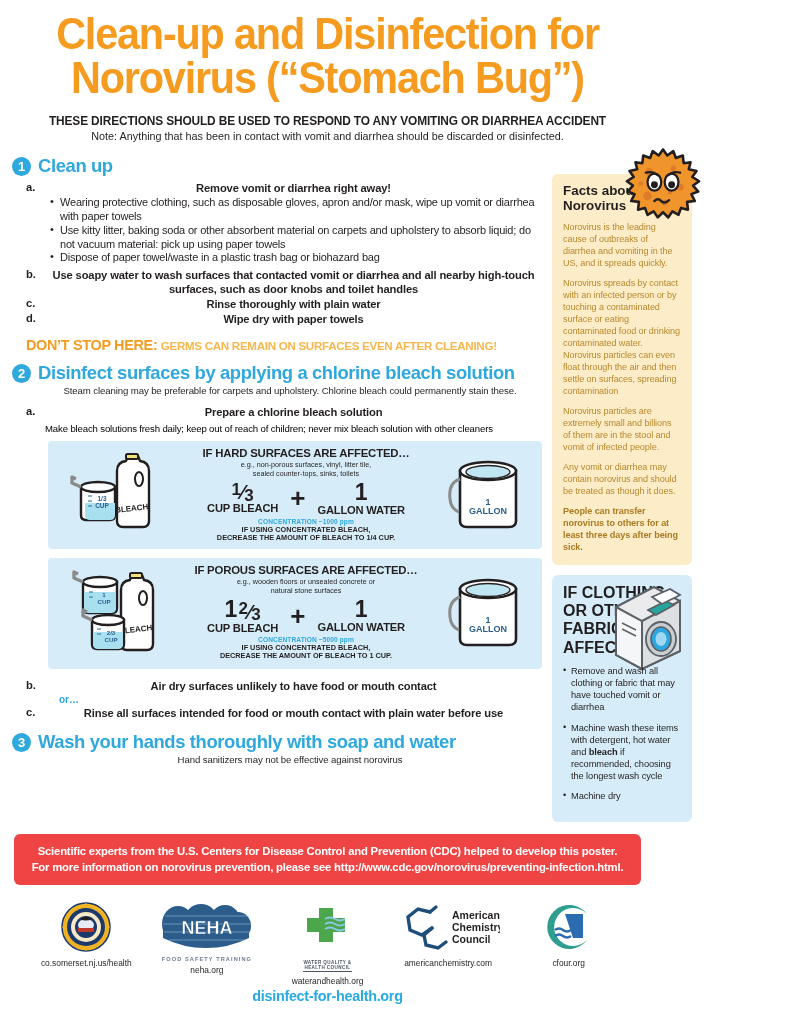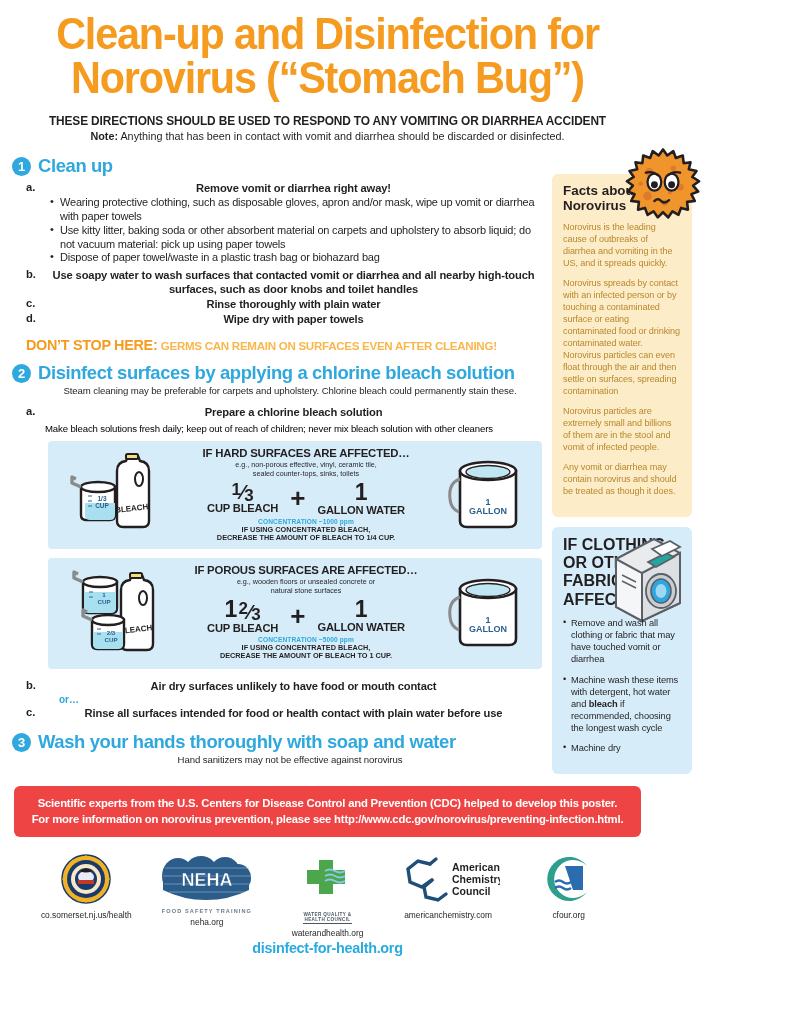--- a/index.html
+++ b/index.html
@@ -29,21 +29,21 @@
     font-weight: bold;
     color: #231f20;
     letter-spacing: -0.15px;
     transform: scaleX(0.96);
   }
   .note-line {
     font-size: 10.8px;
     color: #231f20;
     margin-top: 2px;
   }
-  .note-line b { font-weight: bold; text-align: center; }
+  .note-line b { font-weight: normal; text-align: center; }
 
   
   .cols { display: flex; padding: 8px 12px 0 12px; gap: 10px; }
   .left-col { width: 560px; }
   .right-col { width: 200px; }
 
   
   .step { display: flex; align-items: flex-start; gap: 7px; margin-top: 6px; }
   .step-num {
     width: 19px; height: 19px; border-radius: 50%;
@@ -268,21 +268,21 @@
               <line x1="29" y1="43" x2="33" y2="43"></line>
                 <line x1="29" y1="48" x2="33" y2="48"></line>
                 <line x1="29" y1="53" x2="33" y2="53"></line>
             </g>
             <text x="43" y="48" font-family="'Liberation Sans',sans-serif" font-size="6.5" font-weight="bold" fill="#2a5f8f" text-anchor="middle">1/3</text>
             <text x="43" y="55" font-family="'Liberation Sans',sans-serif" font-size="6.5" font-weight="bold" fill="#2a5f8f" text-anchor="middle">CUP</text>
           </svg>
         </div>
         <div class="recipe-mid">
           <div class="recipe-head">IF HARD SURFACES ARE AFFECTED…</div>
-          <div class="recipe-eg" style="white-space:pre-line">e.g., non-porous effective, vinyl, ceramic tile,
+          <div class="recipe-eg" style="white-space:pre-line">e.g., non-porous surfaces, vinyl, litter tile,
 sealed counter-tops, sinks, toilets</div>
           <div class="recipe-eq">
             <div class="amount">
               <div class="amt-num">
                 <span class="frac">
                   <span class="num">1</span>
                     <span class="bar">⁄</span>
                     <span class="den">3</span>
                 </span>
               </div>
@@ -380,21 +380,21 @@
       </div>
 
       <div class="items" style="margin-top:10px">
         <div class="item">
           <div class="item-letter">b.</div>
           <div class="item-text" style="flex:1">Air dry surfaces unlikely to have food or mouth contact</div>
         </div>
         <div class="or-text">or…</div>
         <div class="item" style="margin-top:1px">
           <div class="item-letter">c.</div>
-          <div class="item-text" style="flex:1">Rinse all surfaces intended for food or health contact with plain water before use</div>
+          <div class="item-text" style="flex:1">Rinse all surfaces intended for food or mouth contact with plain water before use</div>
         </div>
       </div>
 
       <div class="step" style="margin-top:12px">
         <div class="step-num">3</div>
         <div class="step-title">Wash your hands thoroughly with soap and water</div>
       </div>
       <div class="step-sub">Hand sanitizers may not be effective against norovirus</div>
     </div>
 
@@ -421,20 +421,21 @@
           </g>
         </svg>
         <h3>
           <span>Facts about</span><br>
           <span>Norovirus</span>
         </h3>
         <p>Norovirus is the leading cause of outbreaks of diarrhea and vomiting in the US, and it spreads quickly.</p>
         <p>Norovirus spreads by contact with an infected person or by touching a contaminated surface or eating contaminated food or drinking contaminated water. Norovirus particles can even float through the air and then settle on surfaces, spreading contamination</p>
         <p>Norovirus particles are extremely small and billions of them are in the stool and vomit of infected people.</p>
         <p>Any vomit or diarrhea may contain norovirus and should be treated as though it does.</p>
+        <p class="bold">People can transfer norovirus to others for at least three days after being sick.</p>
       </div>
 
       <div class="card-fabric">
         <svg class="washer" viewBox="0 0 78 96">
           <path d="M8 30 L46 10 L72 24 L72 74 L34 92 L8 78 Z" fill="#E9EBEC" stroke="#5a6066" stroke-width="2"></path>
           <path d="M8 30 L34 44 L34 92 L8 78 Z" fill="#F5F6F7" stroke="#5a6066" stroke-width="2"></path>
           <path d="M34 44 L72 24 L72 74 L34 92 Z" fill="#DCE0E3" stroke="#5a6066" stroke-width="2"></path>
           <ellipse cx="53" cy="62" rx="15" ry="17" fill="#C9CED3" stroke="#5a6066" stroke-width="1.8"></ellipse>
           <ellipse cx="53" cy="62" rx="10" ry="12" fill="#2EA7E0" stroke="#5a6066" stroke-width="1.6"></ellipse>
           <ellipse cx="53" cy="62" rx="5.5" ry="7" fill="#9FD8F0"></ellipse>

